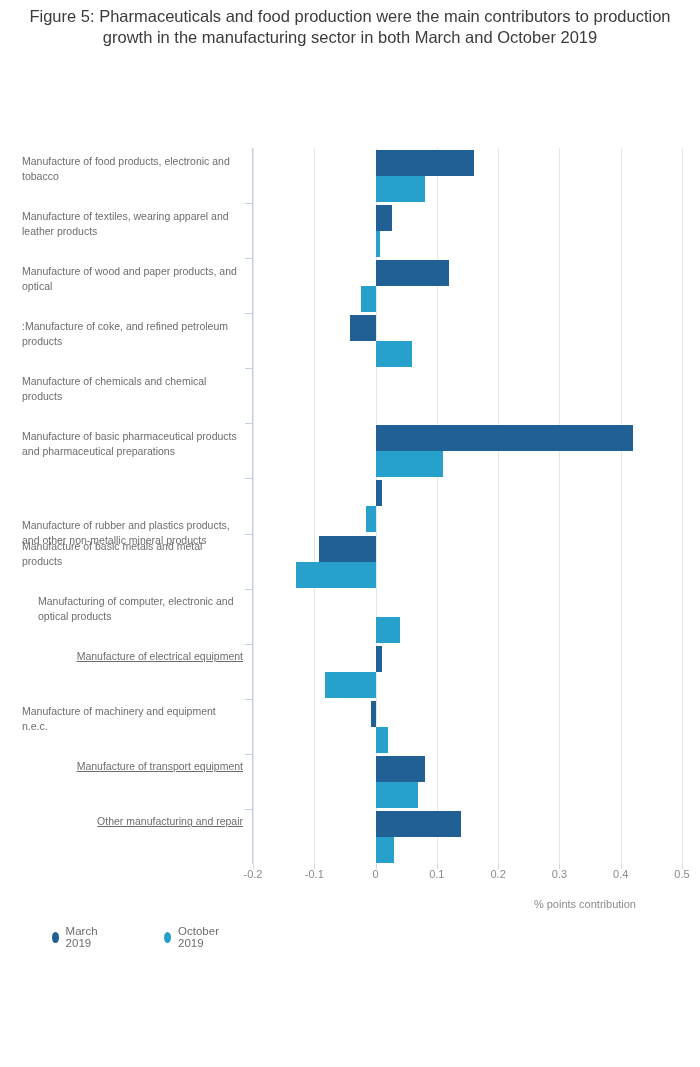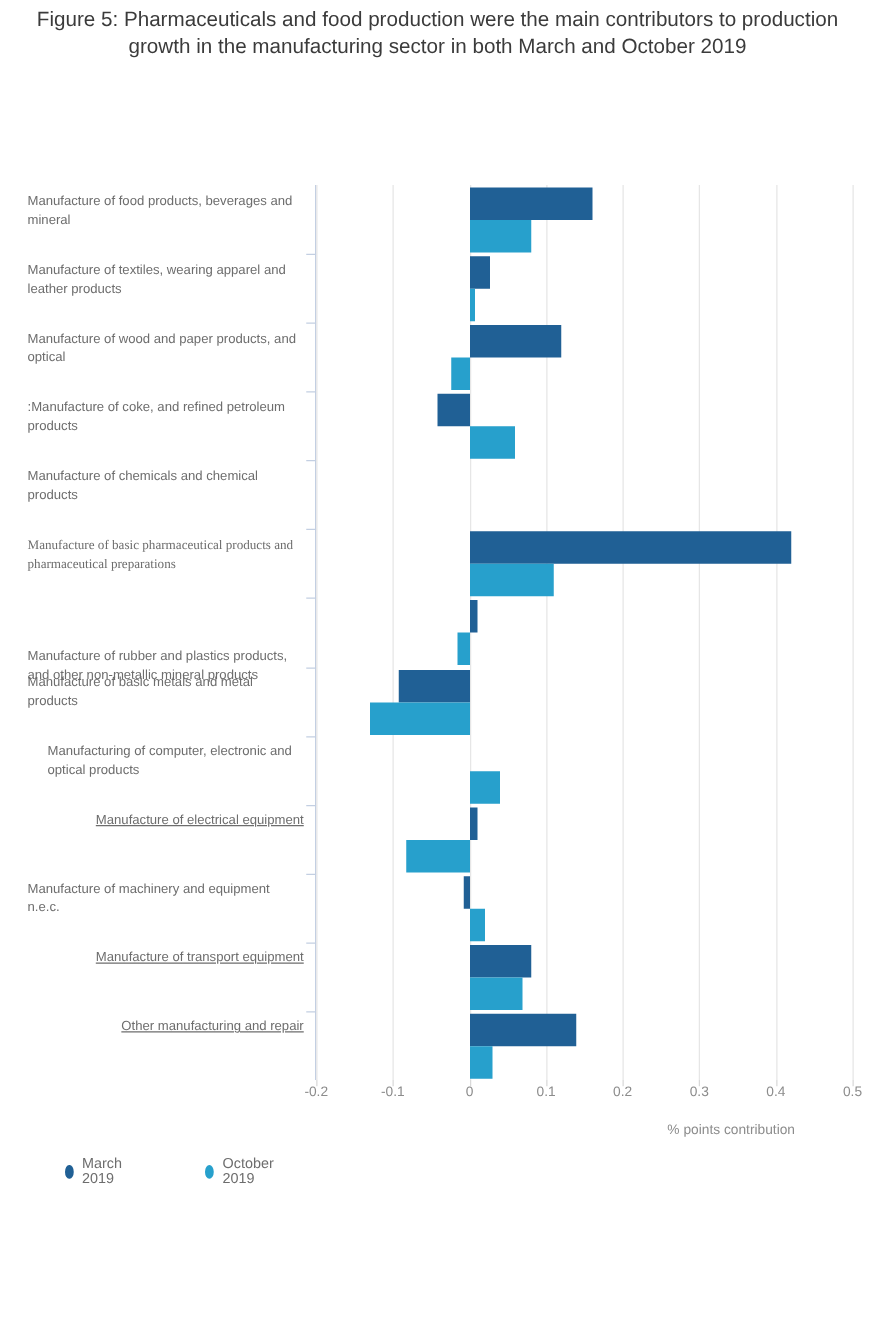--- a/index.html
+++ b/index.html
@@ -101,26 +101,26 @@
       <div class="ytick" style="top: 478.462px;"></div>
       <div class="ytick" style="top: 533.538px;"></div>
       <div class="ytick" style="top: 588.615px;"></div>
       <div class="ytick" style="top: 643.692px;"></div>
       <div class="ytick" style="top: 698.769px;"></div>
       <div class="ytick" style="top: 753.846px;"></div>
       <div class="ytick" style="top: 808.923px;"></div>
     </div>
 
   <div id="catlabels">
-      <div class="catwrap" style="left: 22px; width: 221px; top: 153.538px;">Manufacture of food products, beverages and mineral</div>
+      <div class="catwrap" style="left: 22px; width: 221px; top: 153.538px;">Manufacture of food products, electronic and tobacco</div>
       <div class="catwrap" style="left: 22px; width: 221px; top: 208.615px;">Manufacture of textiles, wearing apparel and leather products</div>
       <div class="catwrap" style="left: 22px; width: 221px; top: 263.692px;">Manufacture of wood and paper products, and optical</div>
       <div class="catwrap" style="left: 22px; width: 221px; top: 318.769px;">:Manufacture of coke, and refined petroleum products</div>
       <div class="catwrap" style="left: 22px; width: 221px; top: 373.846px;">Manufacture of chemicals and chemical products</div>
-      <div class="catwrap" style="left: 22px; width: 221px; top: 428.923px; font-family: Liberation Serif, serif;">Manufacture of basic pharmaceutical products and pharmaceutical preparations</div>
+      <div class="catwrap" style="left: 22px; width: 221px; top: 428.923px;">Manufacture of basic pharmaceutical products and pharmaceutical preparations</div>
       <div class="catwrap" style="left: 22px; width: 221px; top: 484px; margin-top: 34px;">Manufacture of rubber and plastics products, and other non-metallic mineral products</div>
       <div class="catwrap" style="left: 22px; width: 221px; top: 539.077px;">Manufacture of basic metals and metal products</div>
       <div class="catwrap" style="left: 38px; width: 221px; top: 594.154px;">Manufacturing of computer, electronic and optical products</div>
       <div class="catwrap rt" style="left: 0px; width: 243px; top: 649.231px;">Manufacture of electrical equipment</div>
       <div class="catwrap" style="left: 22px; width: 221px; top: 704.308px;">Manufacture of machinery and equipment n.e.c.</div>
       <div class="catwrap rt" style="left: 0px; width: 243px; top: 759.385px;">Manufacture of transport equipment</div>
       <div class="catwrap rt" style="left: 0px; width: 243px; top: 814.462px;">Other manufacturing and repair</div>
     </div>
 
   <div class="plot" id="plot">

